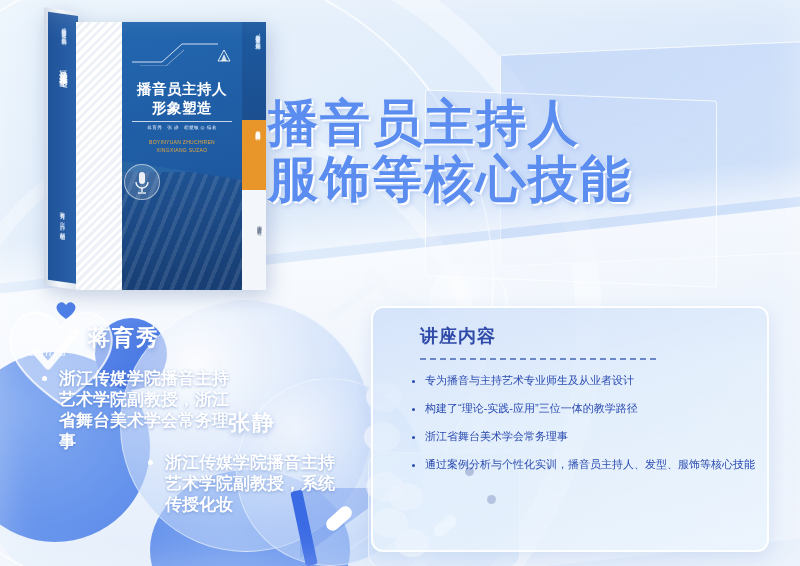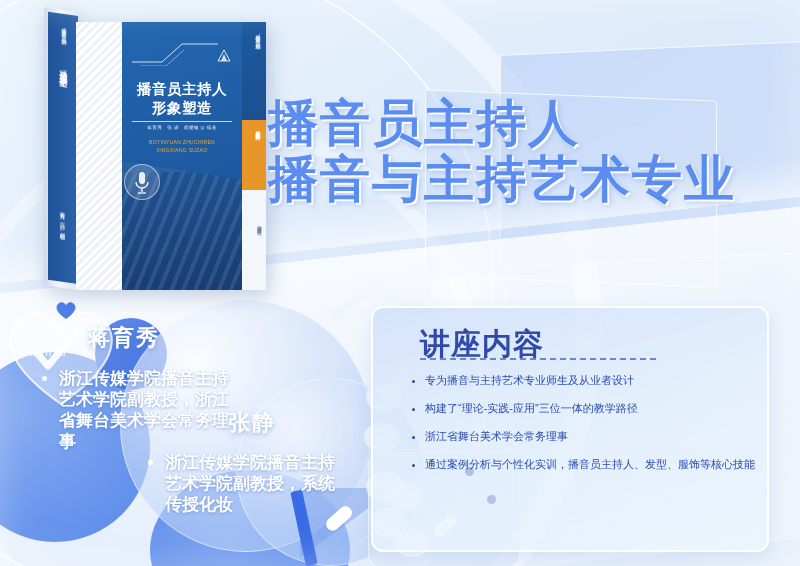--- a/index.html
+++ b/index.html
@@ -166,21 +166,21 @@
   .bio ul{margin:0;padding-left:13px;list-style:disc;}
 
   
   .panel{
     position:absolute;left:371px;top:306px;width:394px;height:242px;
     background:linear-gradient(165deg,rgba(205,222,249,.80),rgba(225,238,252,.72) 45%,rgba(236,245,253,.80));
     border:2px solid rgba(255,255,255,.92);border-radius:12px;
     box-shadow:0 6px 16px rgba(120,155,215,.18);
   }
   .panel-title{
-    position:absolute;left:47px;top:16px;font-size:30px;font-weight:bold;color:#2f4aa8;letter-spacing:1px;
+    position:absolute;left:47px;top:16px;font-size:18px;font-weight:bold;color:#2f4aa8;letter-spacing:1px;
   }
   .dash-rule{
     position:absolute;left:47px;top:50px;width:236px;height:0;
     border-top:2px dashed #6b86c9;
   }
   .panel ul{position:absolute;left:36px;top:58px;width:340px;margin:0;padding-left:16px;
     list-style:disc;color:#2a4bb0;font-size:11px;line-height:28px;}
   .panel li{margin:0;}
   .ghost-oval{position:absolute;border-radius:50%;background:rgba(255,255,255,.62);}
 
@@ -292,21 +292,21 @@
       </div>
 
       <div class="bf-sidetxt">播音与主持艺术专业“十四五”规划教材</div>
       <div class="bf-sidetxt2">播音与主持艺术专业精品教材</div>
       <div class="bf-pub">中国传媒大学出版社</div>
     </div>
   </div>
 
   <div class="main-title">
     <span>播音员主持人</span>
-    <span class="l2">播音与主持艺术专业</span>
+    <span class="l2">服饰等核心技能</span>
   </div>
 
   <div class="name name1">蒋育秀</div>
   <div class="bio bio1">
     <ul>
         <li>浙江传媒学院播音主持艺术学院副教授，浙江省舞台美术学会常务理事</li>
       </ul>
   </div>
 
   <div class="name name2">张静</div>

